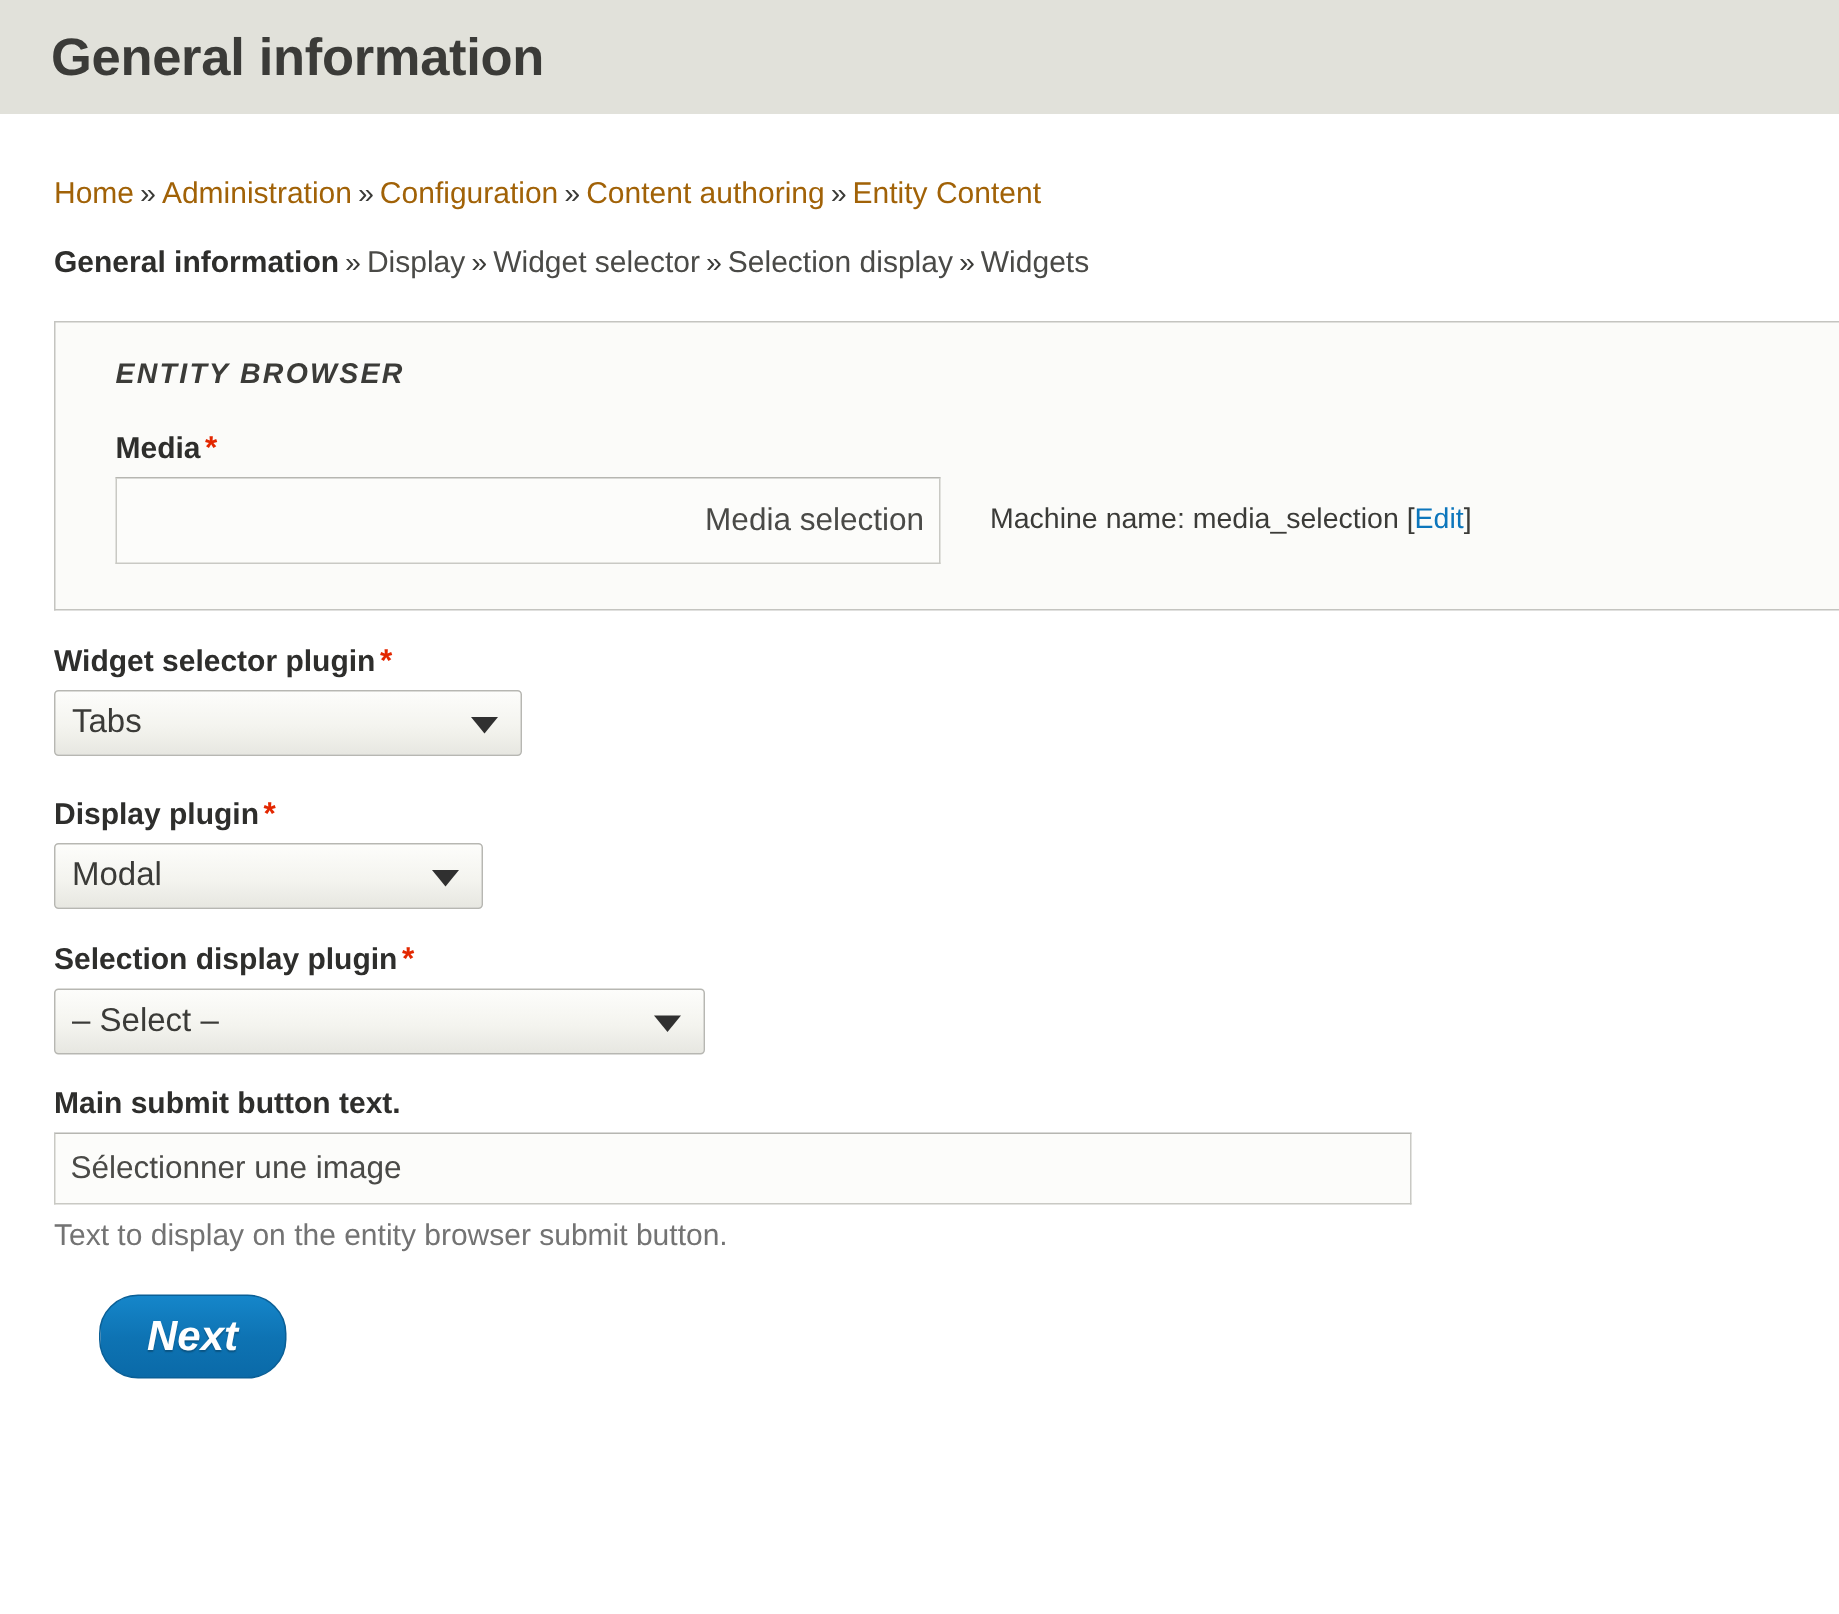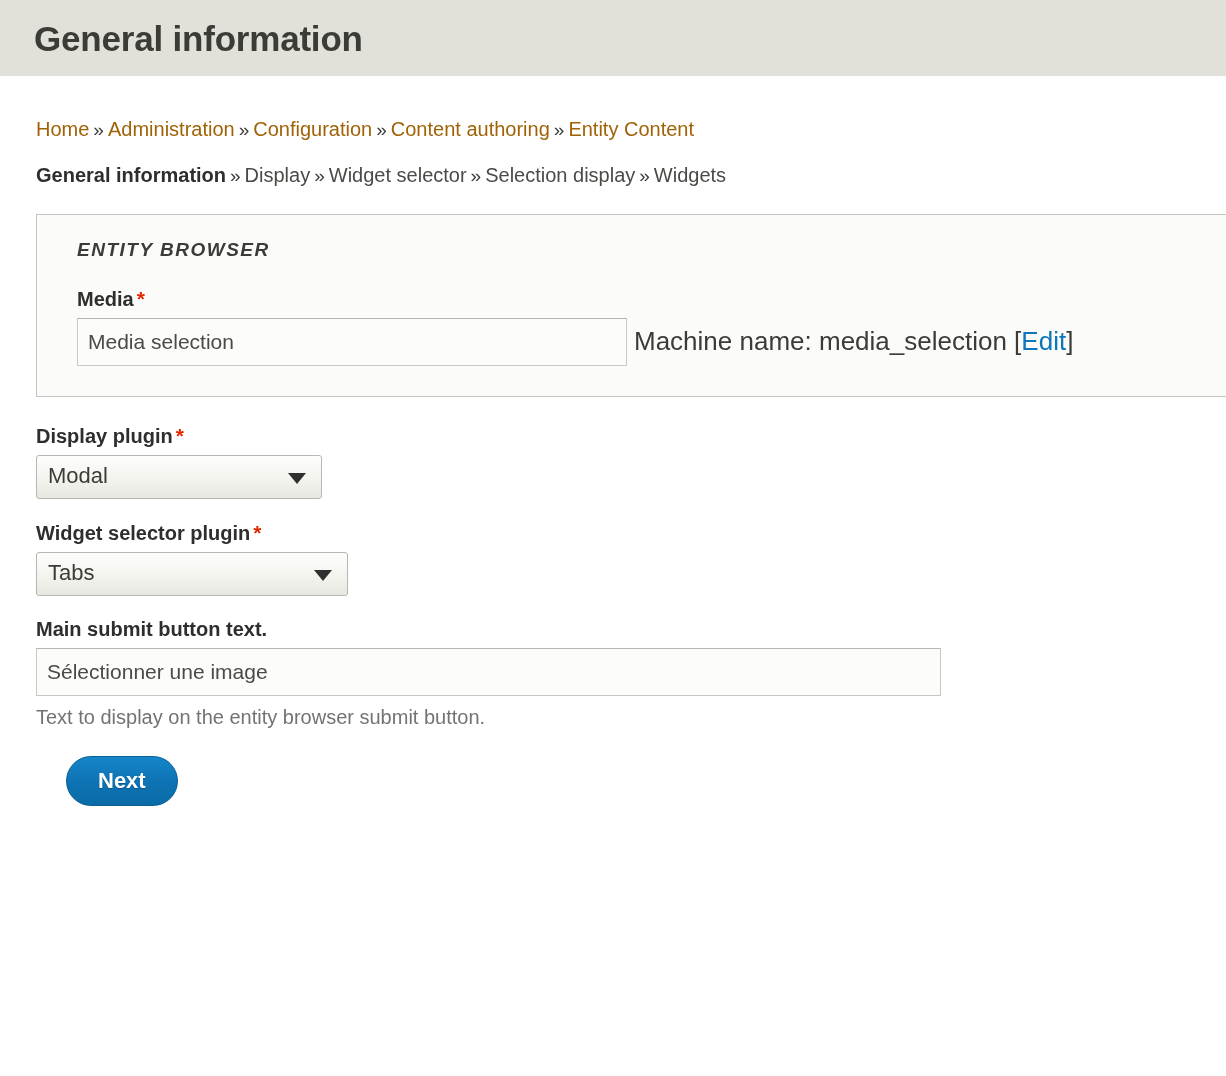--- a/index.html
+++ b/index.html
@@ -117,35 +117,36 @@
     color: #4a4a47;
     background: #fcfcfa;
     border: 1px solid #c9c9c4;
     border-top-color: #b6b6b1;
     box-sizing: border-box;
     padding: 7px 10px;
     outline: none;
   }
   .text-input.label-input {
     width: 550px;
-    height: 48px;
+    height: 58px;
+    text-align: right;
   }
   .text-input.submit-text-input {
     width: 905px;
     height: 48px;
   }
 
   .label-row {
     display: flex;
     align-items: center;
   }
   .machine-name {
-    font-size: 26px;
-    color: #3b3b38;
-    margin-left: 7px;
+    font-size: 19px;
+    color: #3b3b38;
+    margin-left: 33px;
     white-space: nowrap;
   }
   .machine-name a {
     color: #0c76bc;
     text-decoration: none;
   }
 
   
   .select-wrap {
     position: relative;
@@ -192,30 +193,31 @@
     margin-top: 10px;
   }
 
   
   .actions {
     margin-top: 27px;
     padding-left: 30px;
   }
   .btn-primary {
     font-family: "Liberation Sans", "DejaVu Sans", sans-serif;
-    font-size: 22px;
+    font-size: 28px;
     font-weight: bold;
     color: #ffffff;
     background: linear-gradient(to bottom, #1586ca 0%, #0e73b3 52%, #0a6aa8 100%);
     border: 1px solid #0a5f96;
     border-radius: 26px;
     padding: 12px 31px;
     cursor: pointer;
     text-shadow: 0 1px 1px rgba(0,0,0,0.25);
     line-height: 1.1;
+    font-style: italic;
   }
 </style>
 </head>
 <body>
 
 <div class="page-header">
   <h1>General information</h1>
 </div>
 
 <div class="content">
@@ -231,47 +233,58 @@
   <div class="fieldset">
     <div class="fieldset-legend">ENTITY BROWSER</div>
 
     <label class="form-label">
       <span>Media</span><span class="required-mark">*</span>
     </label>
 
     <div class="label-row">
       <input class="text-input label-input" type="text" value="Media selection" style="">
       <span class="machine-name"><span>Machine name: </span><span>media_selection</span><span> [</span><a href="#">Edit</a><span>]</span></span>
+    </div>
+  </div>
+
+  <div class="field-block">
+    <label class="form-label">
+      <span>Widget selector plugin</span><span class="required-mark">*</span>
+    </label>
+    <div class="select-wrap">
+      <select class="styled-select sel-widget">
+        <option>Tabs</option>
+      </select>
+      <span class="select-arrow"></span>
     </div>
   </div>
 
   <div class="field-block first-after-fieldset">
     <label class="form-label">
       <span>Display plugin</span><span class="required-mark">*</span>
     </label>
     <div class="select-wrap">
       <select class="styled-select sel-display">
         <option>Modal</option>
       </select>
       <span class="select-arrow"></span>
     </div>
   </div>
 
   <div class="field-block">
     <label class="form-label">
-      <span>Widget selector plugin</span><span class="required-mark">*</span>
+      <span>Selection display plugin</span><span class="required-mark">*</span>
     </label>
     <div class="select-wrap">
-      <select class="styled-select sel-widget">
-        <option>Tabs</option>
+      <select class="styled-select sel-selection">
+        <option>– Select –</option>
       </select>
       <span class="select-arrow"></span>
     </div>
   </div>
-
 
   <div class="field-block">
     <label class="form-label">Main submit button text.</label>
     <input class="text-input submit-text-input" type="text" value="Sélectionner une image" style="">
     <div class="description">Text to display on the entity browser submit button.</div>
   </div>
 
   <div class="actions">
     <button class="btn-primary">Next</button>
   </div>

